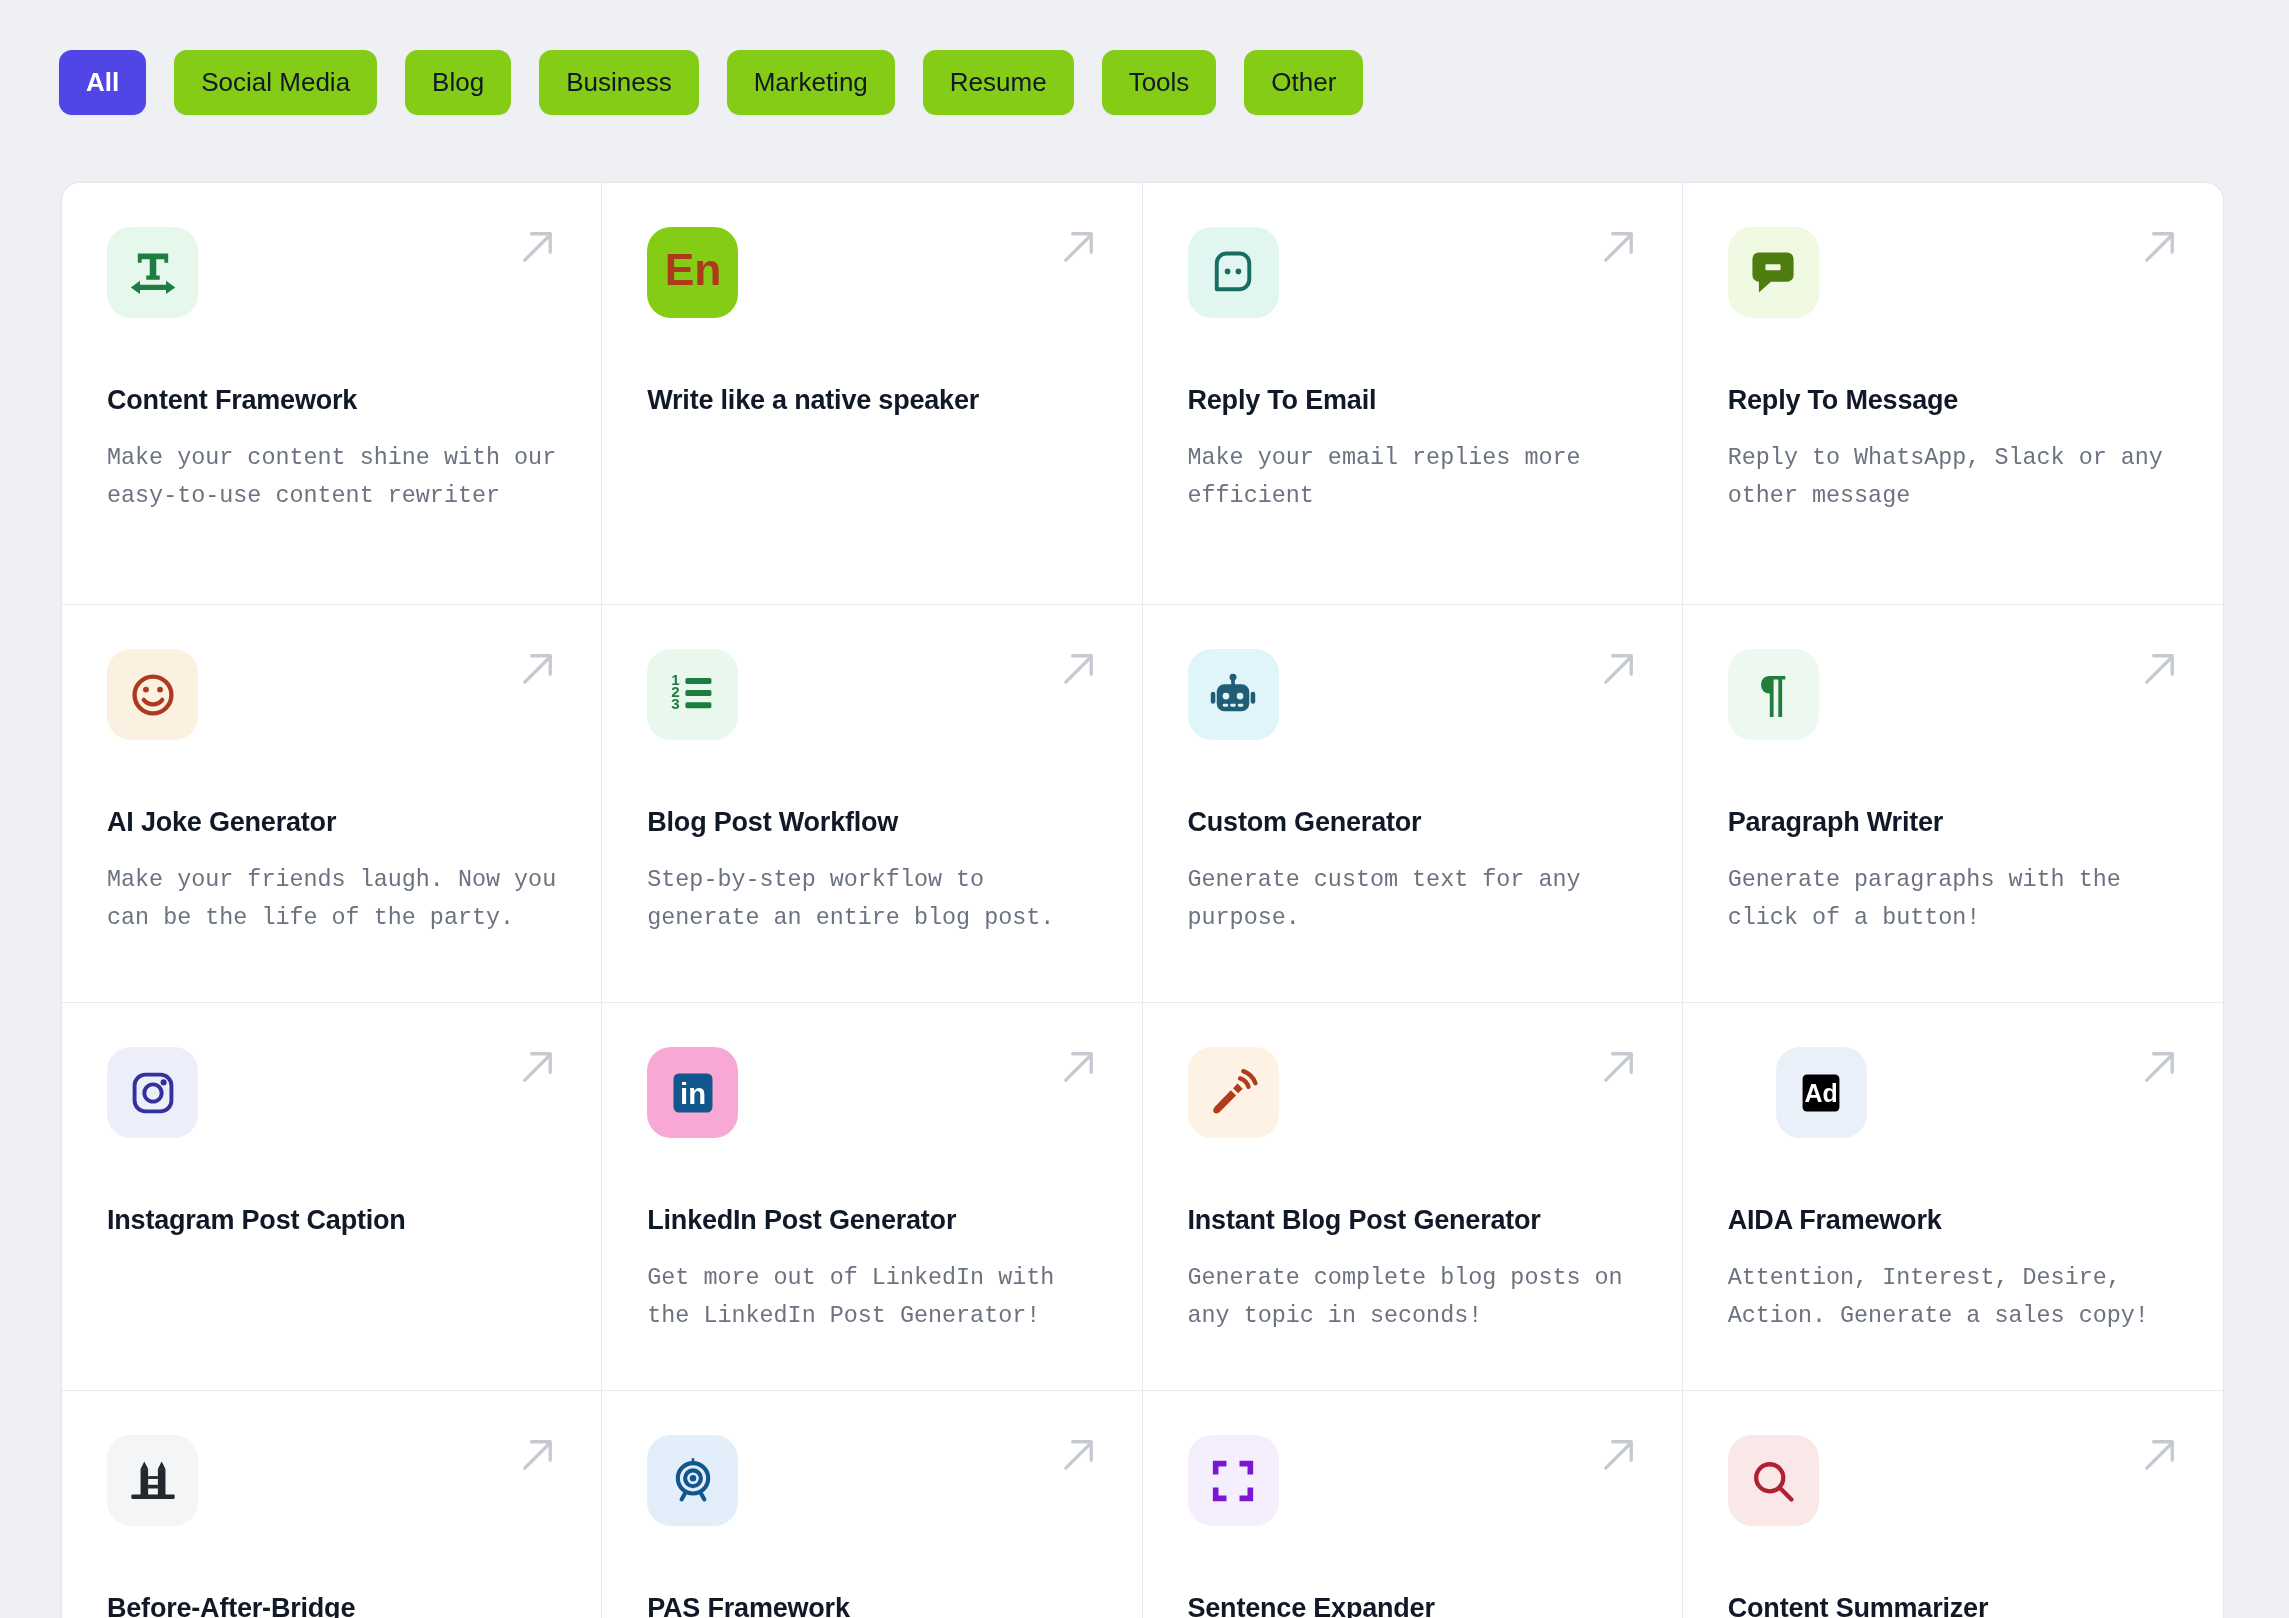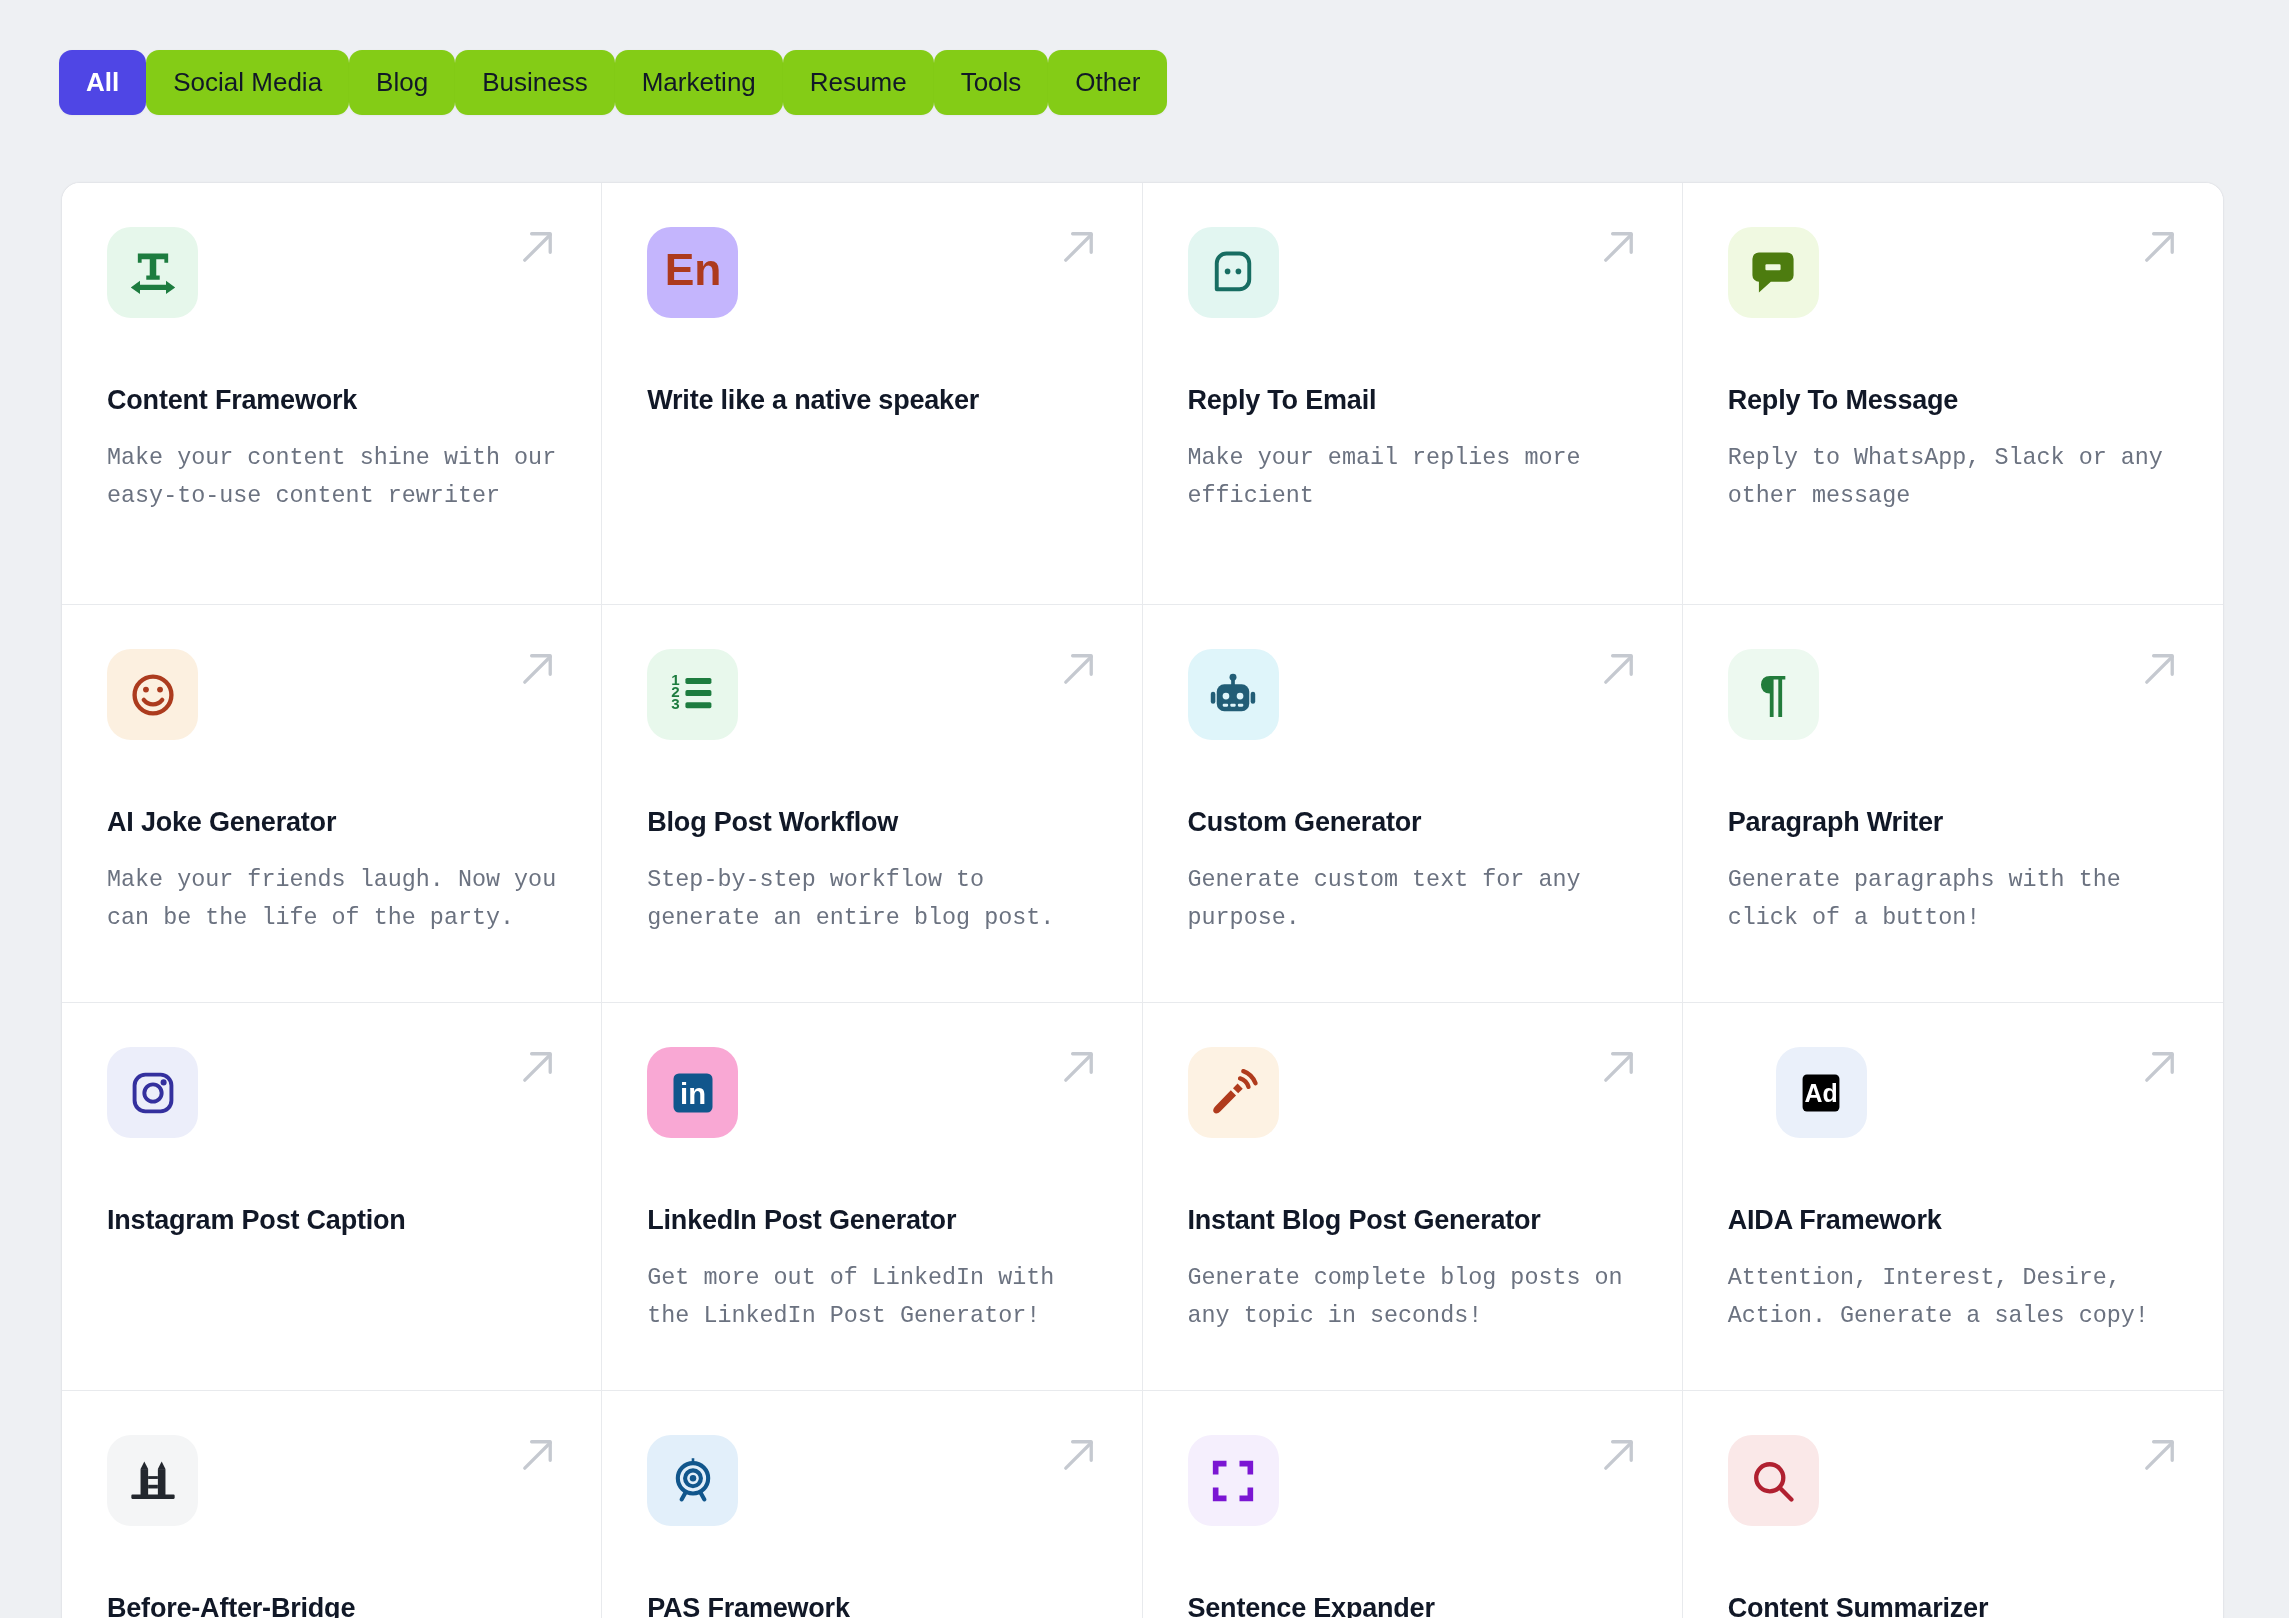--- a/index.html
+++ b/index.html
@@ -2,21 +2,21 @@
 <html style="font-size:15px"><head>
 <meta charset="utf-8">
 <style>
   html,body{margin:0;padding:0;}
   body{
     width:2290px;height:1618px;overflow:hidden;
     background:#eef0f3;
     font-family:"Liberation Sans", sans-serif;
     -webkit-font-smoothing:antialiased;
   }
-  .filter-bar{display:flex;margin:50px 12px 0 59px;}
+  .filter-bar{display:flex;gap:28px;margin:50px 12px 0 59px;}
   .pill{
     height:65px;padding:0 27px;border:none;border-radius:13px;
     background:#84cc16;color:#111827;font-family:inherit;
     font-size:26px;font-weight:500;line-height:65px;cursor:pointer;
     box-shadow:0 0.9px 1.9px rgba(15,23,42,.04);white-space:nowrap;
   }
   .pill.active{background:#4f46e5;color:#ffffff;font-weight:700;}
   .grid{
     margin:67px 0 0 61px;width:2161px;
     background:#ffffff;border:0.9px solid #e4e6ea;border-radius:19px;
@@ -81,21 +81,21 @@
       <svg viewBox="0 0 46 46" fill="none" stroke="#c5c9d0" stroke-width="3.4" stroke-linecap="round" stroke-linejoin="round">
         <path d="M10 37L36 11"></path>
           <path d="M17 10h19v19"></path>
       </svg>
     </button>
     <div class="card-title">Content Framework</div>
     <div class="card-desc">Make your content shine with our easy-to-use content rewriter</div>
   </div>
 
   <div class="card">
-    <div class="tile" style="background: #c4b5fd; color: rgb(173, 58, 29); align-items: center; --tile-bg: #fdf0e2;">
+    <div class="tile" style="background: #84cc16; color: rgb(173, 58, 29); align-items: center; --tile-bg: #fdf0e2;">
       <span class="glyph">
           <svg viewBox="0 0 48 48" style="font-family:inherit">
             <text x="24" y="35" text-anchor="middle" font-size="41" font-weight="600" fill="currentColor">En</text>
           </svg>
         </span>
     </div>
     <button class="card-arrow">
       <svg viewBox="0 0 46 46" fill="none" stroke="#c5c9d0" stroke-width="3.4" stroke-linecap="round" stroke-linejoin="round">
         <path d="M10 37L36 11"></path>
           <path d="M17 10h19v19"></path>

